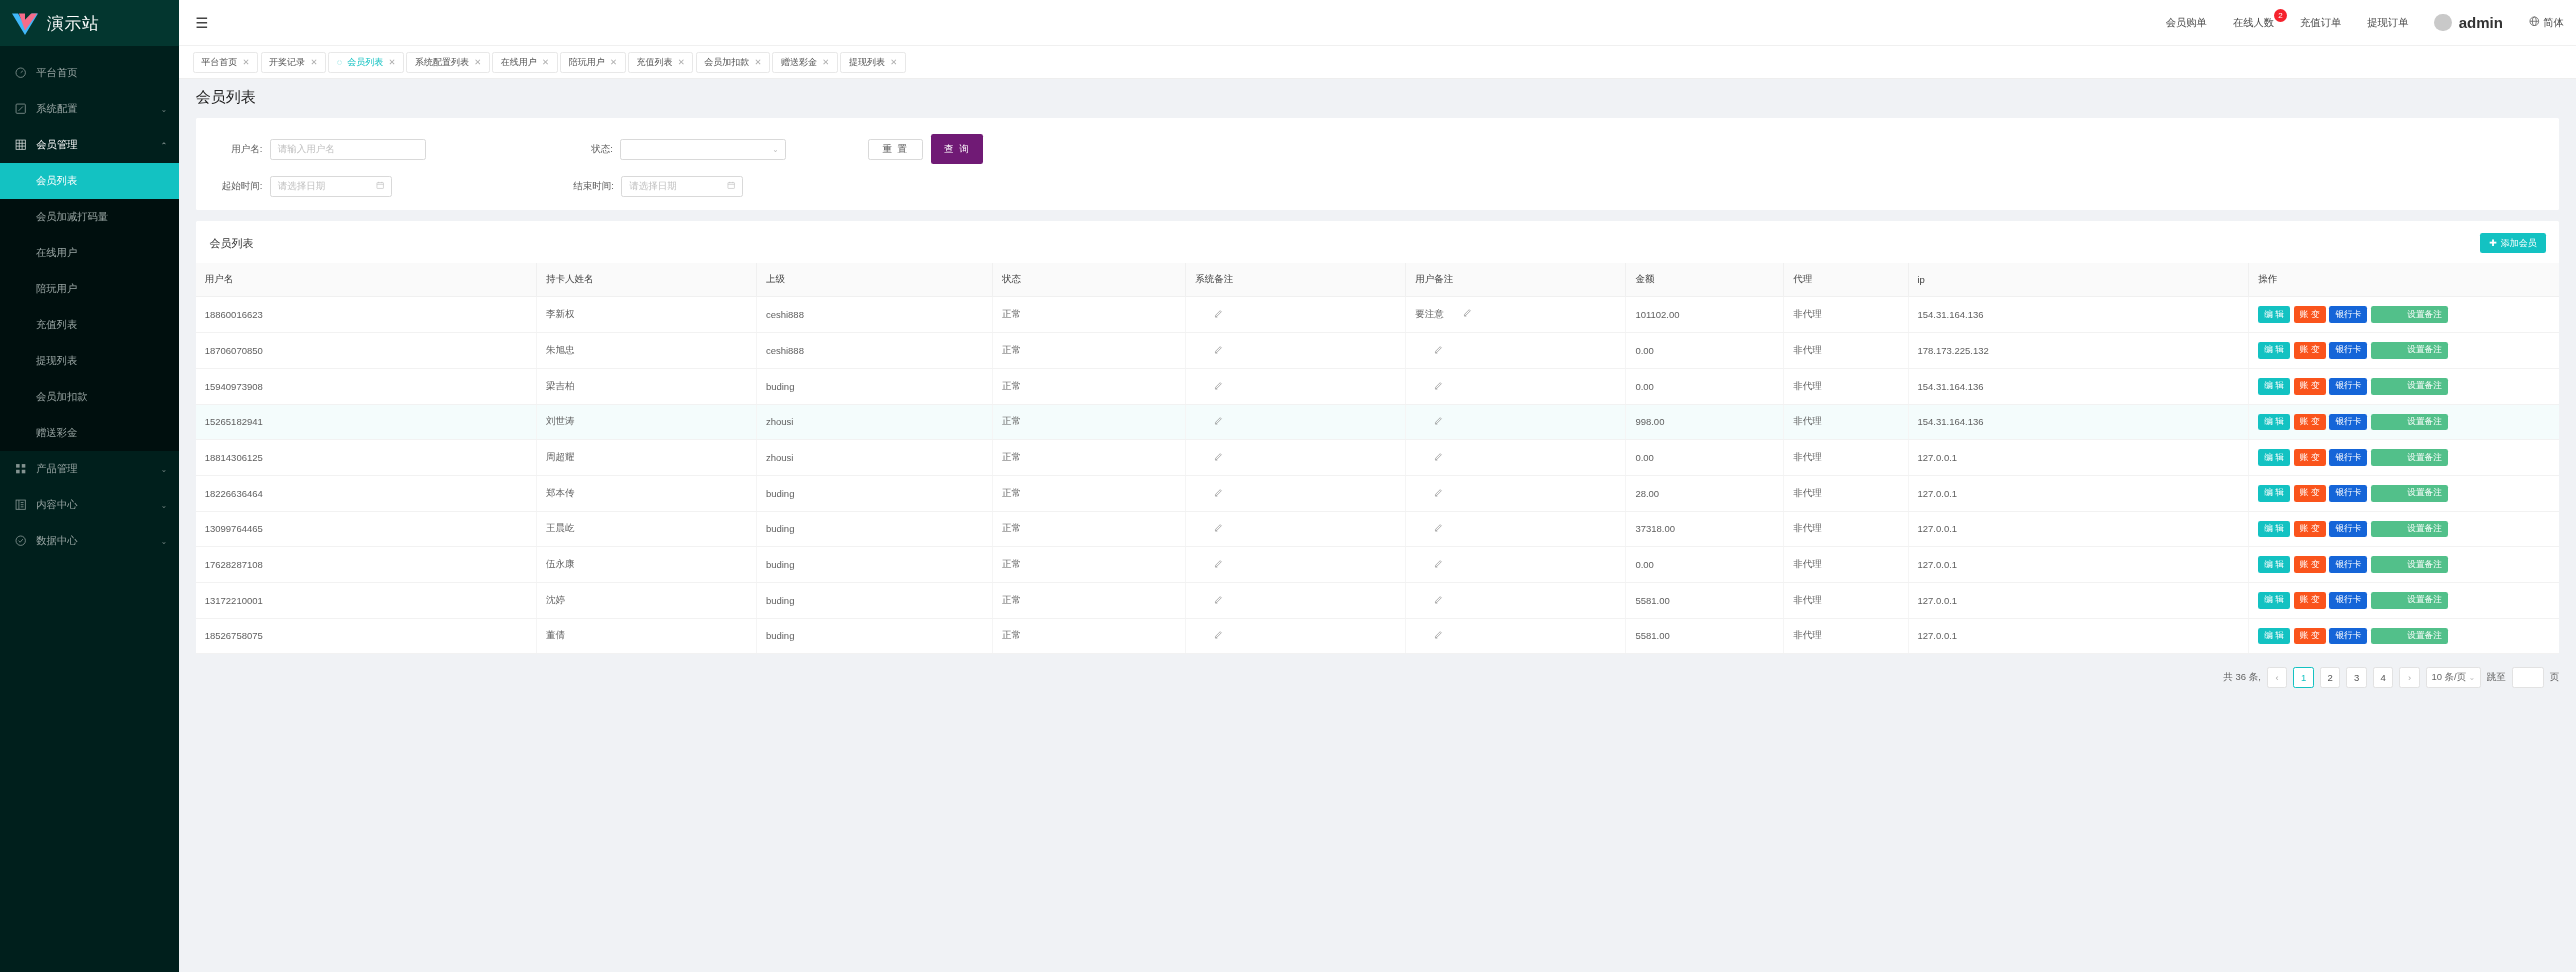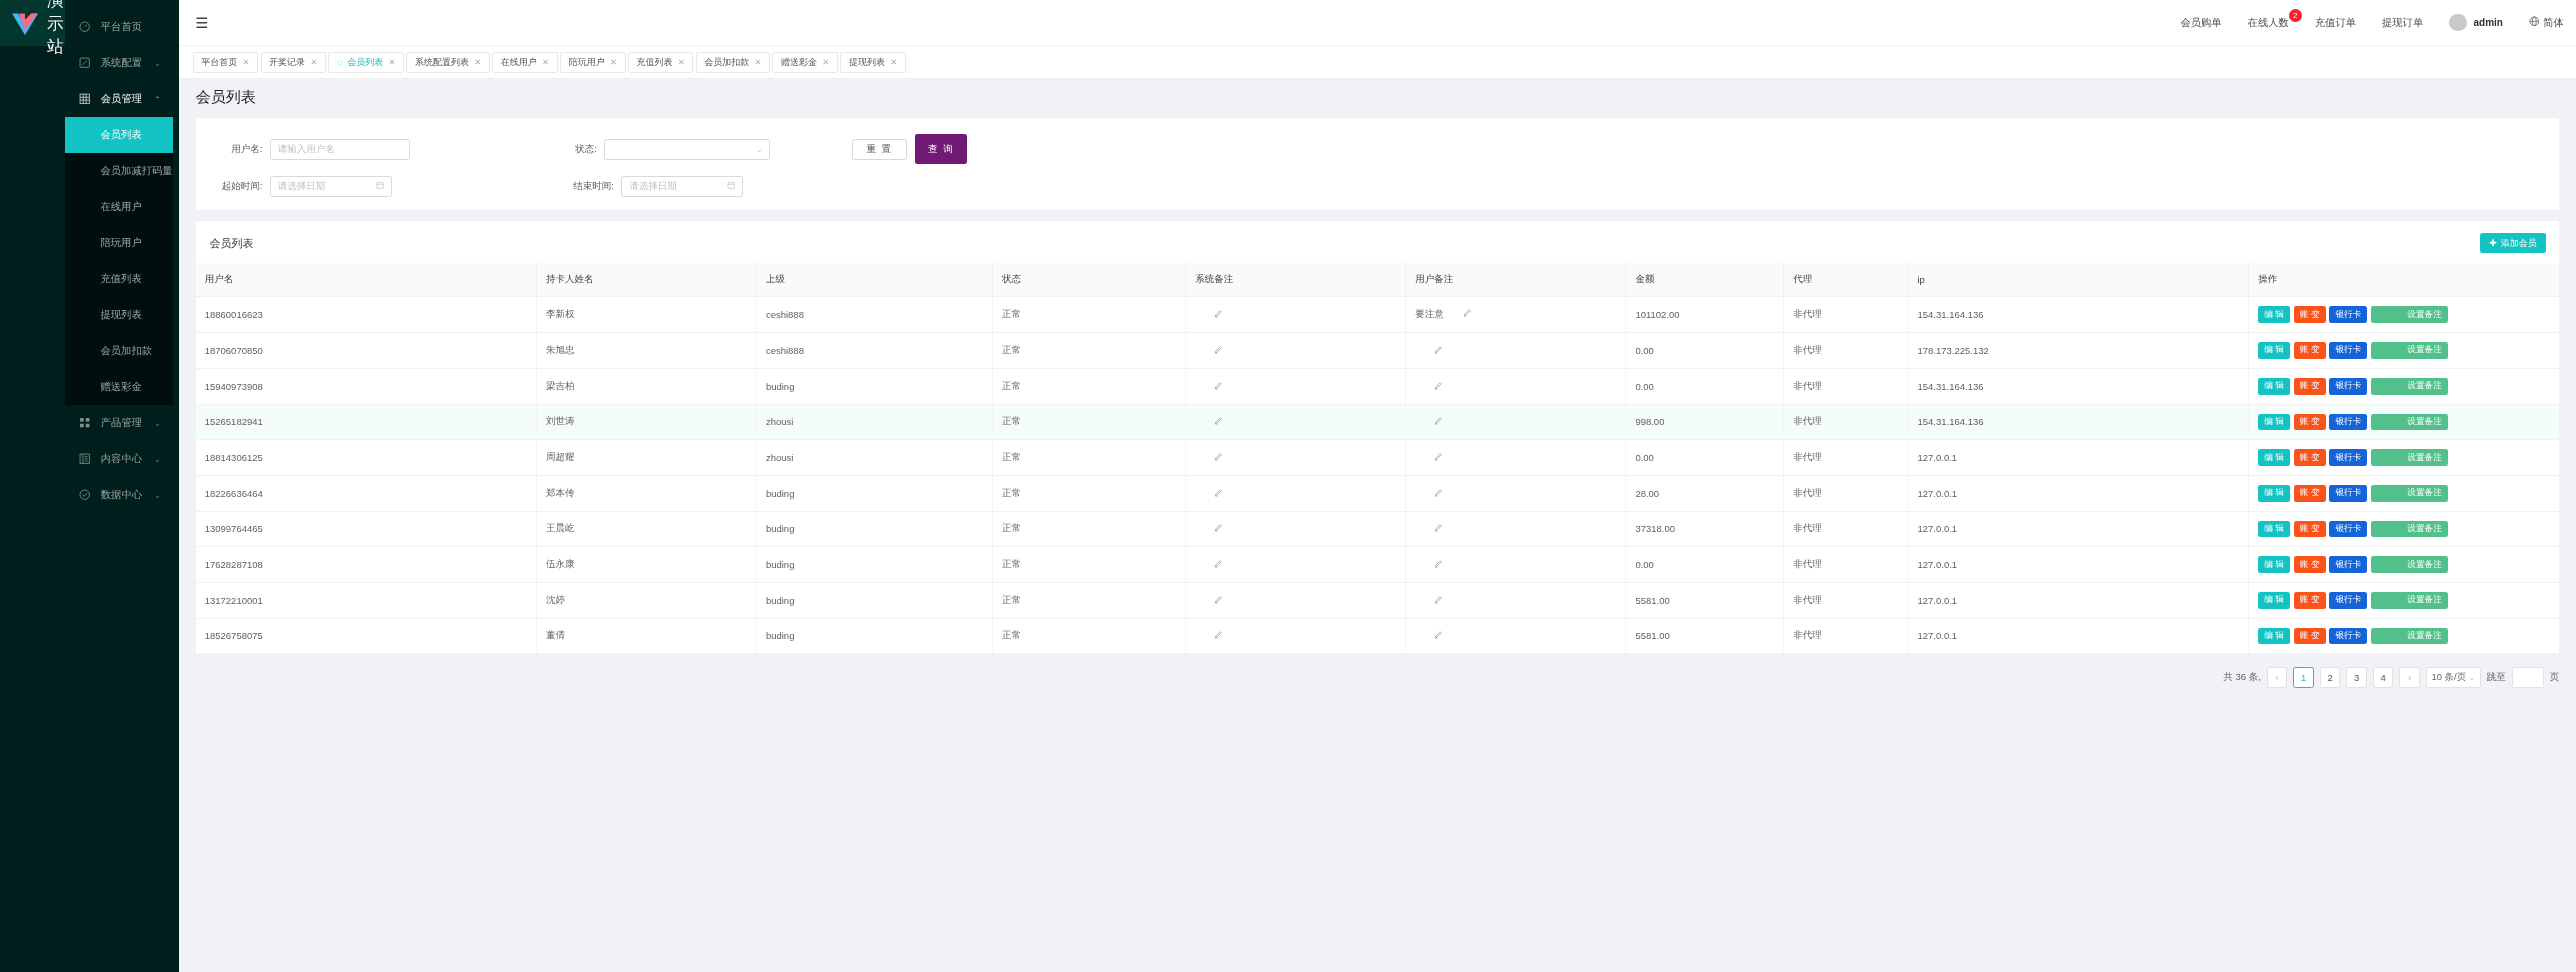--- a/index.html
+++ b/index.html
@@ -8,21 +8,21 @@
     font-family: "Liberation Sans", "DejaVu Sans", sans-serif;
     background: #f0f2f5;
     overflow: hidden;
   }
   .app { display: flex; width: 2576px; height: 972px; }
 
   
   .sidebar {
     width: 179px; flex: 0 0 179px;
     background: #001f1c;
-    display: flex; flex-direction: row;
+    display: flex; flex-direction: column;
     height: 972px;
   }
   .logo-box {
     height: 46px; flex: 0 0 46px;
     background: #03362f;
     display: flex; align-items: center;
     padding-left: 12px; gap: 9px;
   }
   .logo-mark { width: 26px; height: 23px; position: relative; }
   .logo-title { color: #fff; font-size: 16.7px; letter-spacing: 0.8px; }
@@ -60,21 +60,21 @@
   .collapse-btn { font-size: 14.4px; color: #444; cursor: pointer; padding: 3px 6px; }
   .topbar-right { margin-left: auto; display: flex; align-items: center; gap: 26px; padding-right: 1.5px; }
   .tb-link { font-size: 10.3px; color: #4a4a4a; cursor: pointer; position: relative; white-space: nowrap; }
   .badge {
     position: absolute; top: -6.8px; right: -13px; min-width: 13px; height: 13px;
     border-radius: 6.8px; background: #f5222d; color: #fff; font-size: 8px;
     display: flex; align-items: center; justify-content: center; padding: 0 3px;
   }
   .user-chip { display: flex; align-items: center; gap: 6.8px; cursor: pointer; }
   .avatar { width: 17.5px; height: 17.5px; border-radius: 50%; background: #c9c9c9; }
-  .user-name { font-size: 10px; color: #333; font-weight: bold; }
+  .user-name { font-size: 15px; color: #333; font-weight: bold; }
   .lang { display: flex; align-items: flex-start; gap: 3.8px; font-size: 10.3px; color: #444; cursor: pointer; font-family: Liberation Mono, monospace; }
 
   
   .tabbar {
     height: 33px; flex: 0 0 33px; background: #fff;
     display: flex; align-items: center; padding: 0 13.7px; gap: 2.3px;
     border-bottom: 0.8px solid #eee; position: relative;
   }
   .tab {
     height: 21px; display: flex; align-items: center; gap: 5.3px;
@@ -96,21 +96,21 @@
   .filter-panel { padding: 16.7px 10.6px 13.7px 10.6px; }
   .filter-row { display: flex; align-items: center; margin-bottom: 11.4px; }
   .filter-row:last-child { margin-bottom: 0; }
   .fgroup { display: flex; align-items: center; }
   .flabel { font-size: 9.5px; color: #5a5a5a; width: 56px; text-align: right; margin-right: 7.6px; }
   .finput {
     height: 21px; border: 0.8px solid #d9d9d9; border-radius: 2.3px;
     display: flex; align-items: center; padding: 0 6.8px;
     font-size: 9.5px; color: #bfbfbf; background: #fff;
   }
-  .finput.username { width: 140px; font-family: Liberation Serif, serif; }
+  .finput.username { width: 156px; font-family: Liberation Serif, serif; }
   .finput.select { width: 166px; justify-content: space-between; }
   .finput.date { width: 122px; justify-content: space-between; }
   .fcaret { color: #c0c0c0; font-size: 7.6px; }
   .btn-reset {
     height: 21px; padding: 0 13px; border: 0.8px solid #d9d9d9; border-radius: 2.3px;
     background: #fff; font-size: 9.5px; color: #555; display: flex;
     align-items: center; cursor: pointer; letter-spacing: 1.5px;
   }
   .btn-query {
     height: 30px; padding: 0 13px; border-radius: 2.3px; background: #701a75;

